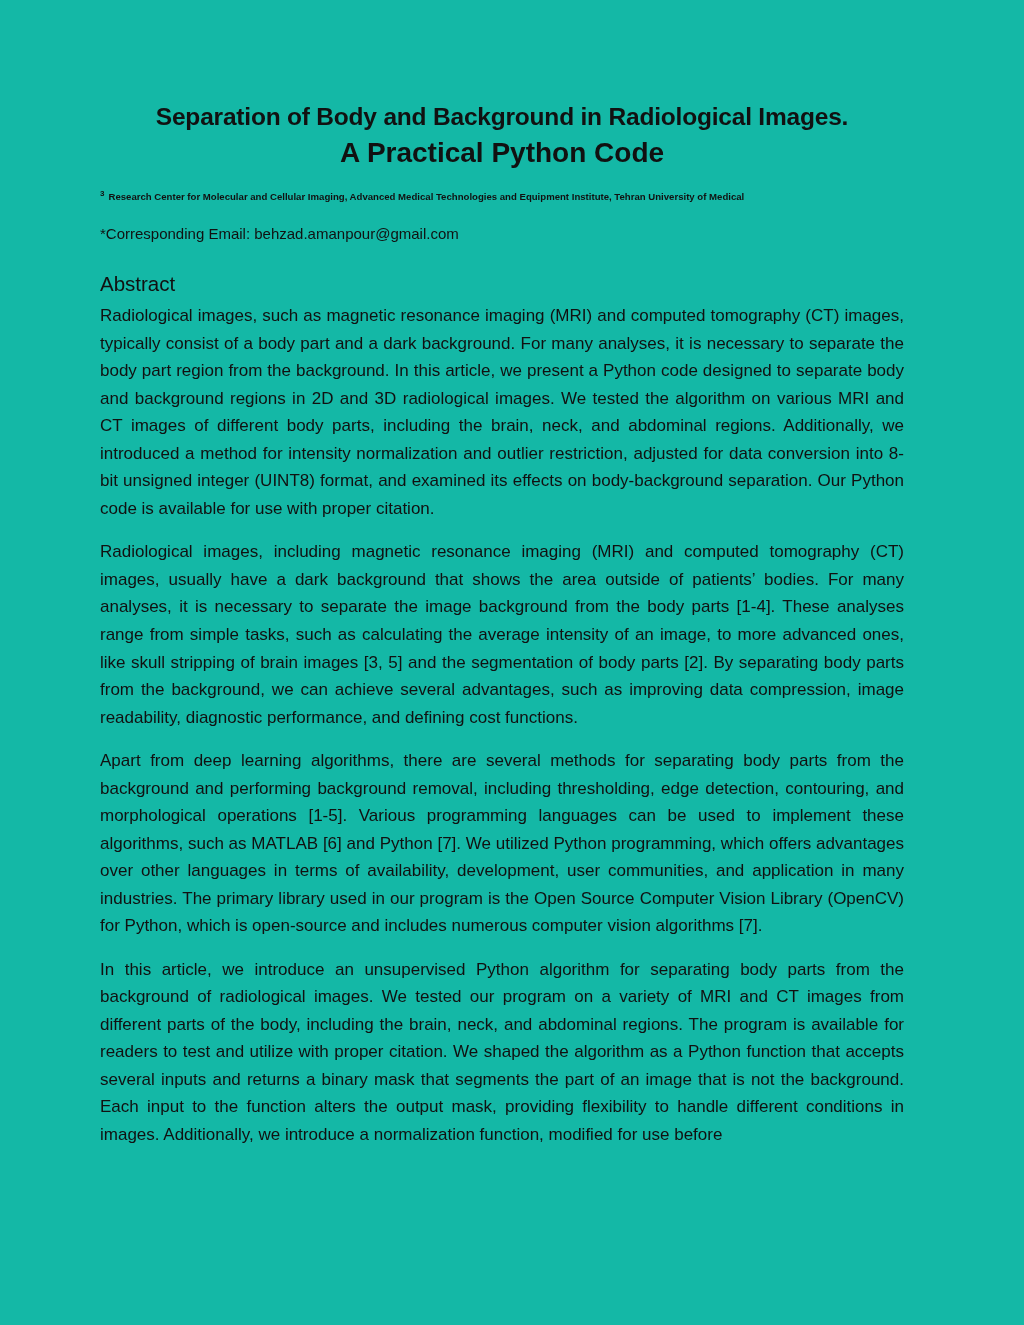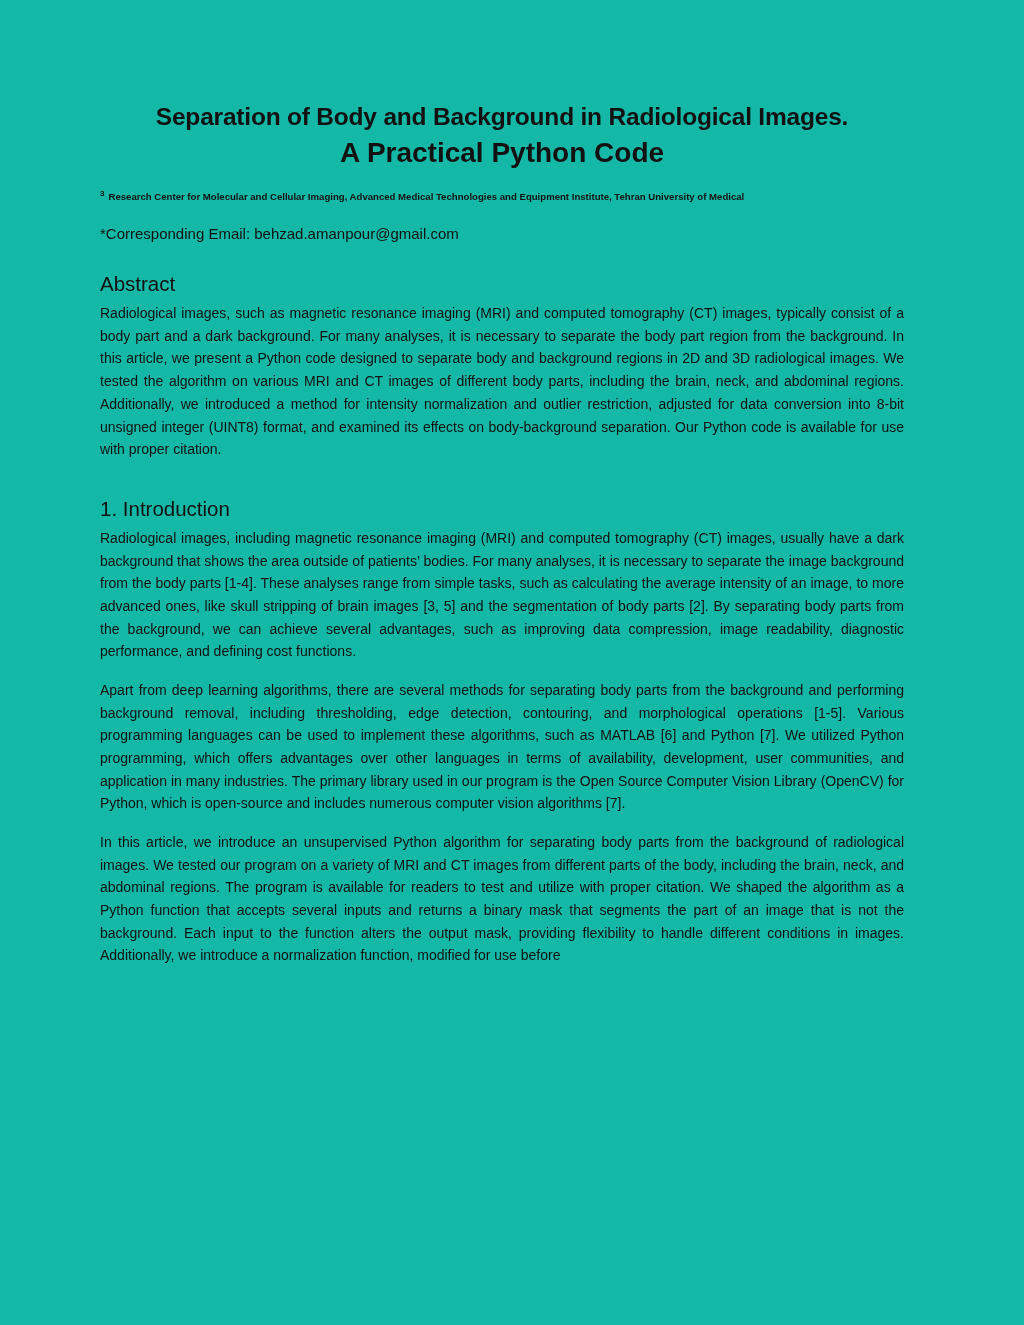--- a/index.html
+++ b/index.html
@@ -77,21 +77,21 @@
   h2.section {
     font-size: 20.5px;
     font-weight: normal;
     margin: 30px 0 6px 0;
     color: #111111;
   }
   h2.section.intro {
     margin-top: 36px;
   }
   p.body-text {
-    font-size: 14px;
+    font-size: 17px;
     line-height: 1.62;
     text-align: justify;
     margin: 0 0 16px 0;
     color: #111111;
     -webkit-hyphens: none;
     hyphens: none;
   }
   p.body-text.first {
     margin-top: 2px;
   }
@@ -111,18 +111,17 @@
 
   <div class="affiliations">
     <span class="aff-row"><sup>3</sup><span>Research Center for Molecular and Cellular Imaging, Advanced Medical Technologies and Equipment Institute, Tehran University of Medical</span></span>
   </div>
 
   <div class="corresponding">*Corresponding Email: behzad.amanpour@gmail.com</div>
 
   <h2 class="section">Abstract</h2>
   <p class="body-text first">Radiological images, such as magnetic resonance imaging (MRI) and computed tomography (CT) images, typically consist of a body part and a dark background. For many analyses, it is necessary to separate the body part region from the background. In this article, we present a Python code designed to separate body and background regions in 2D and 3D radiological images. We tested the algorithm on various MRI and CT images of different body parts, including the brain, neck, and abdominal regions. Additionally, we introduced a method for intensity normalization and outlier restriction, adjusted for data conversion into 8-bit unsigned integer (UINT8) format, and examined its effects on body-background separation. Our Python code is available for use with proper citation.</p>
 
-  <h2 class="section intro">1. Introduction</h2>
   <p class="body-text first tight">Radiological images, including magnetic resonance imaging (MRI) and computed tomography (CT) images, usually have a dark background that shows the area outside of patients’ bodies. For many analyses, it is necessary to separate the image background from the body parts [1-4]. These analyses range from simple tasks, such as calculating the average intensity of an image, to more advanced ones, like skull stripping of brain images [3, 5] and the segmentation of body parts [2]. By separating body parts from the background, we can achieve several advantages, such as improving data compression, image readability, diagnostic performance, and defining cost functions.</p>
   <p class="body-text tight">Apart from deep learning algorithms, there are several methods for separating body parts from the background and performing background removal, including thresholding, edge detection, contouring, and morphological operations [1-5]. Various programming languages can be used to implement these algorithms, such as MATLAB [6] and Python [7]. We utilized Python programming, which offers advantages over other languages in terms of availability, development, user communities, and application in many industries. The primary library used in our program is the Open Source Computer Vision Library (OpenCV) for Python, which is open-source and includes numerous computer vision algorithms [7].</p>
   <p class="body-text tight">In this article, we introduce an unsupervised Python algorithm for separating body parts from the background of radiological images. We tested our program on a variety of MRI and CT images from different parts of the body, including the brain, neck, and abdominal regions. The program is available for readers to test and utilize with proper citation. We shaped the algorithm as a Python function that accepts several inputs and returns a binary mask that segments the part of an image that is not the background. Each input to the function alters the output mask, providing flexibility to handle different conditions in images. Additionally, we introduce a normalization function, modified for use before</p>
 
 </div>
 
 </body></html>

